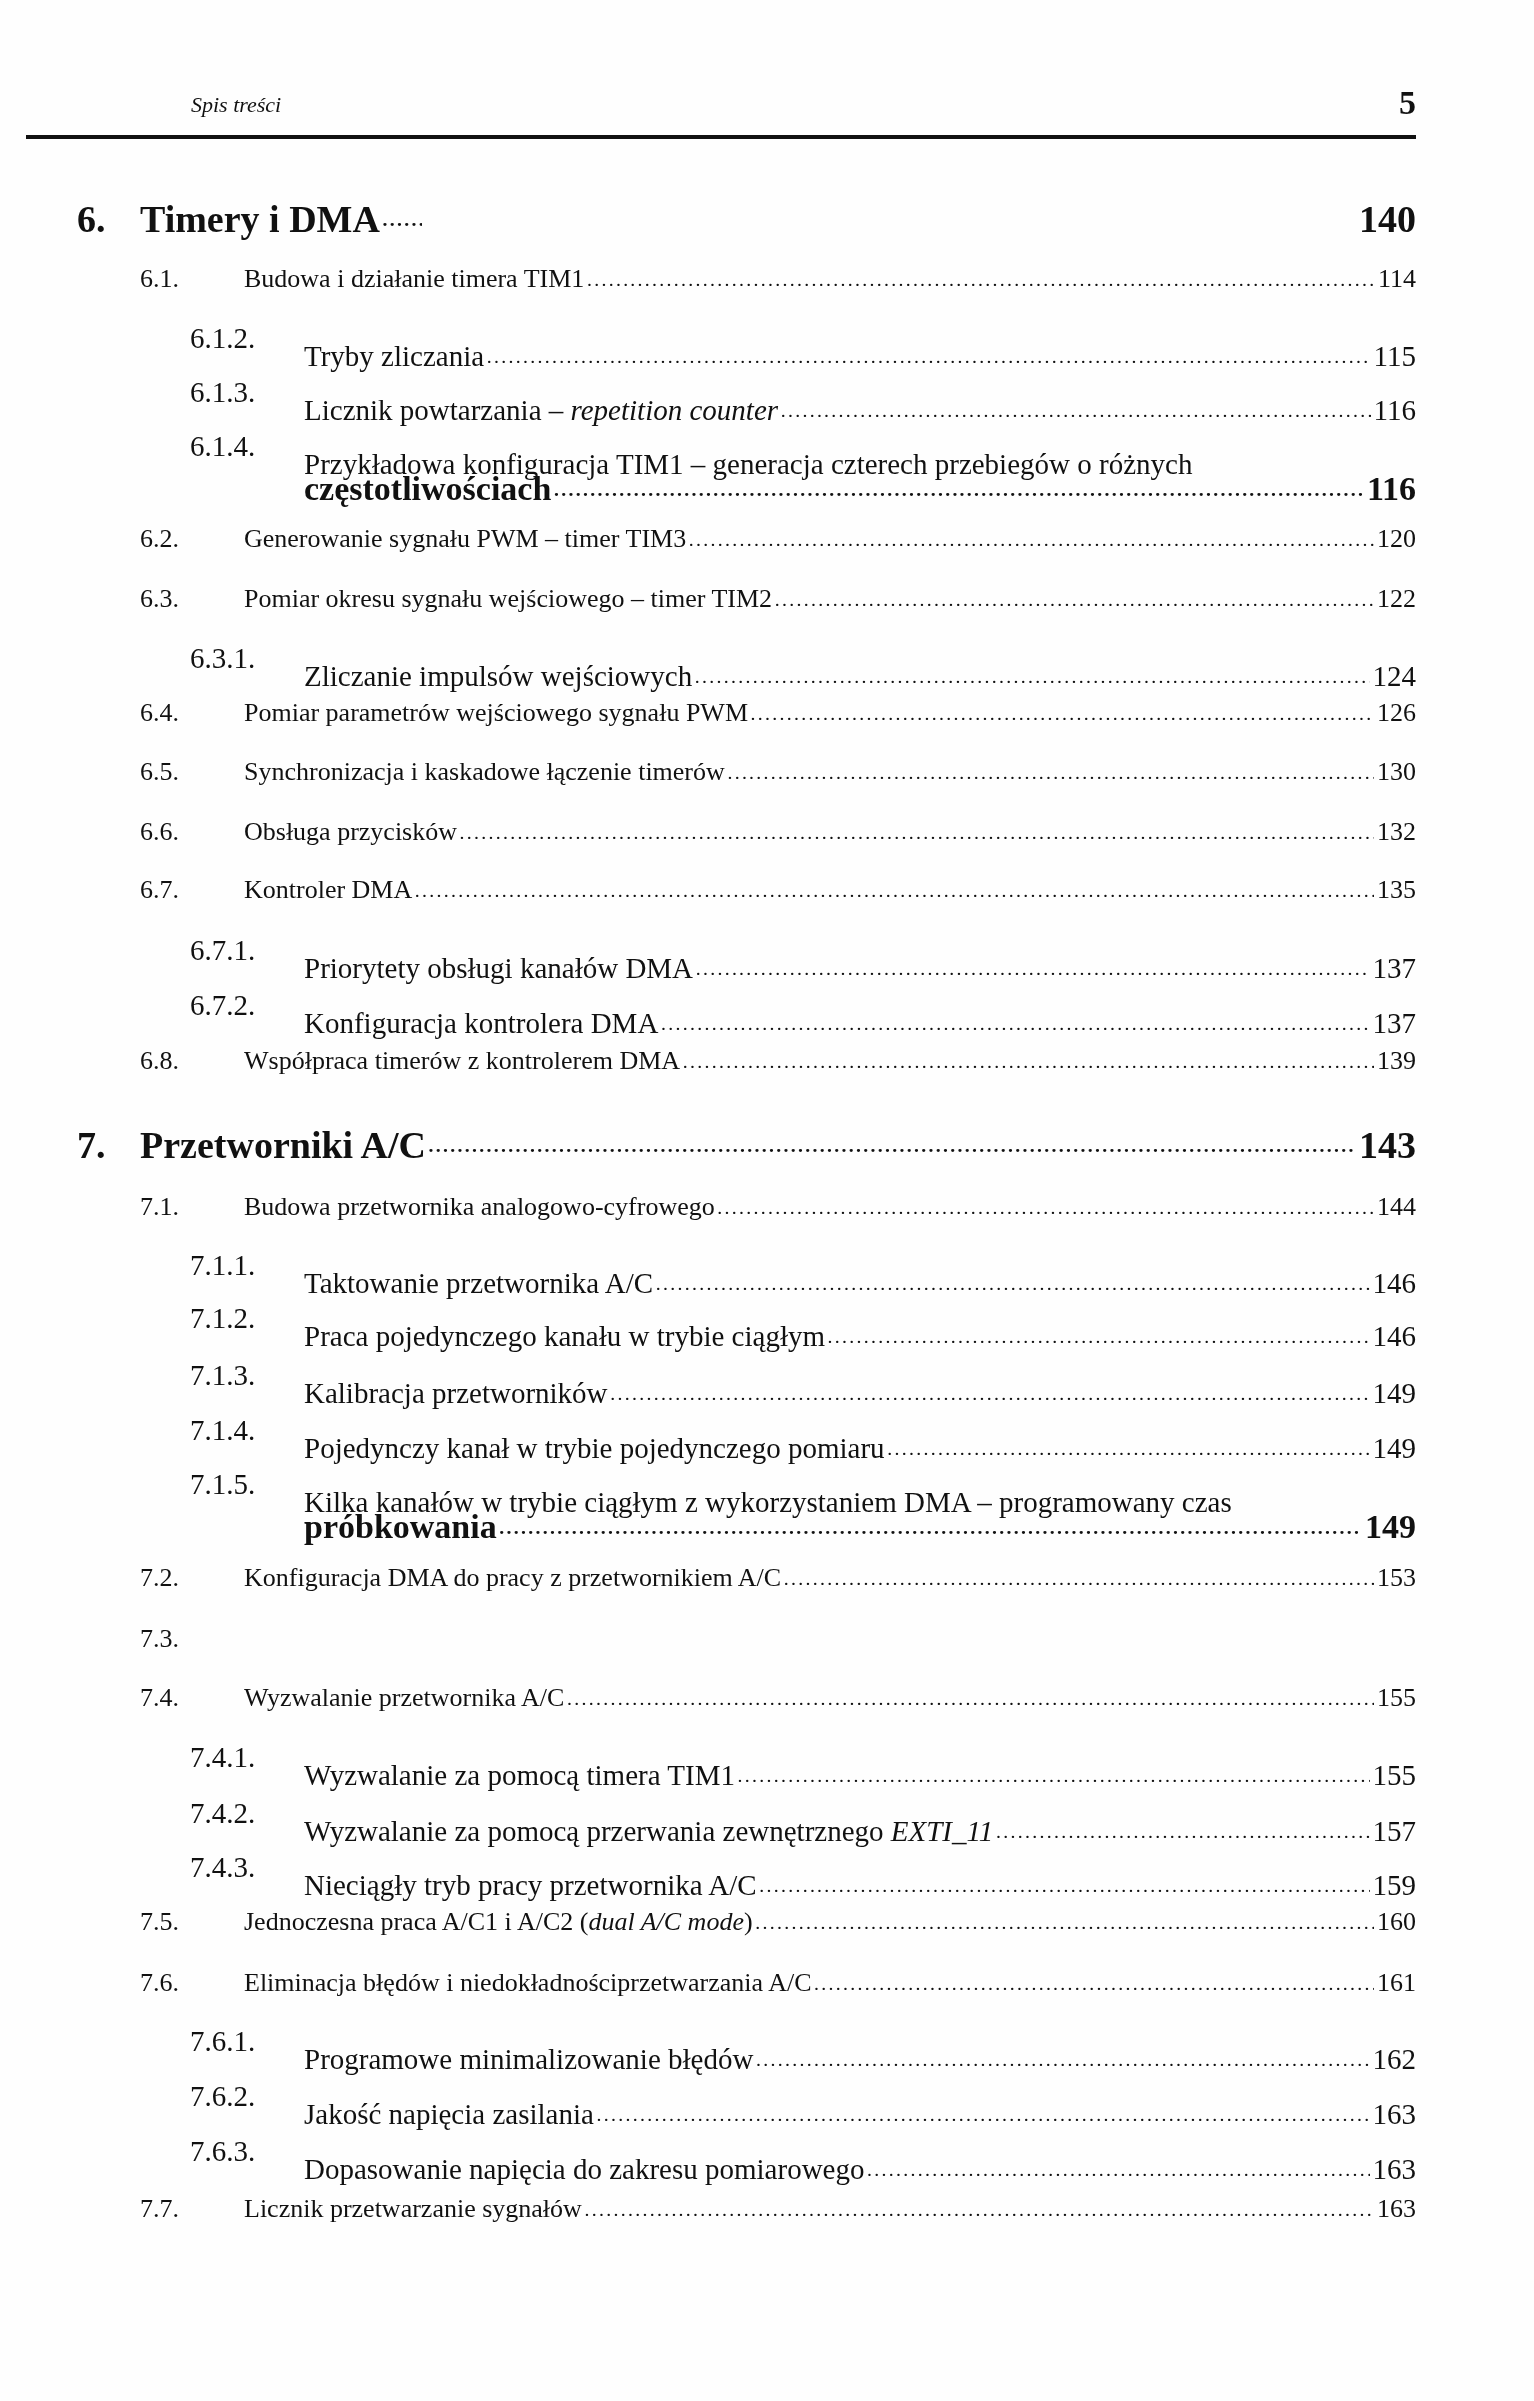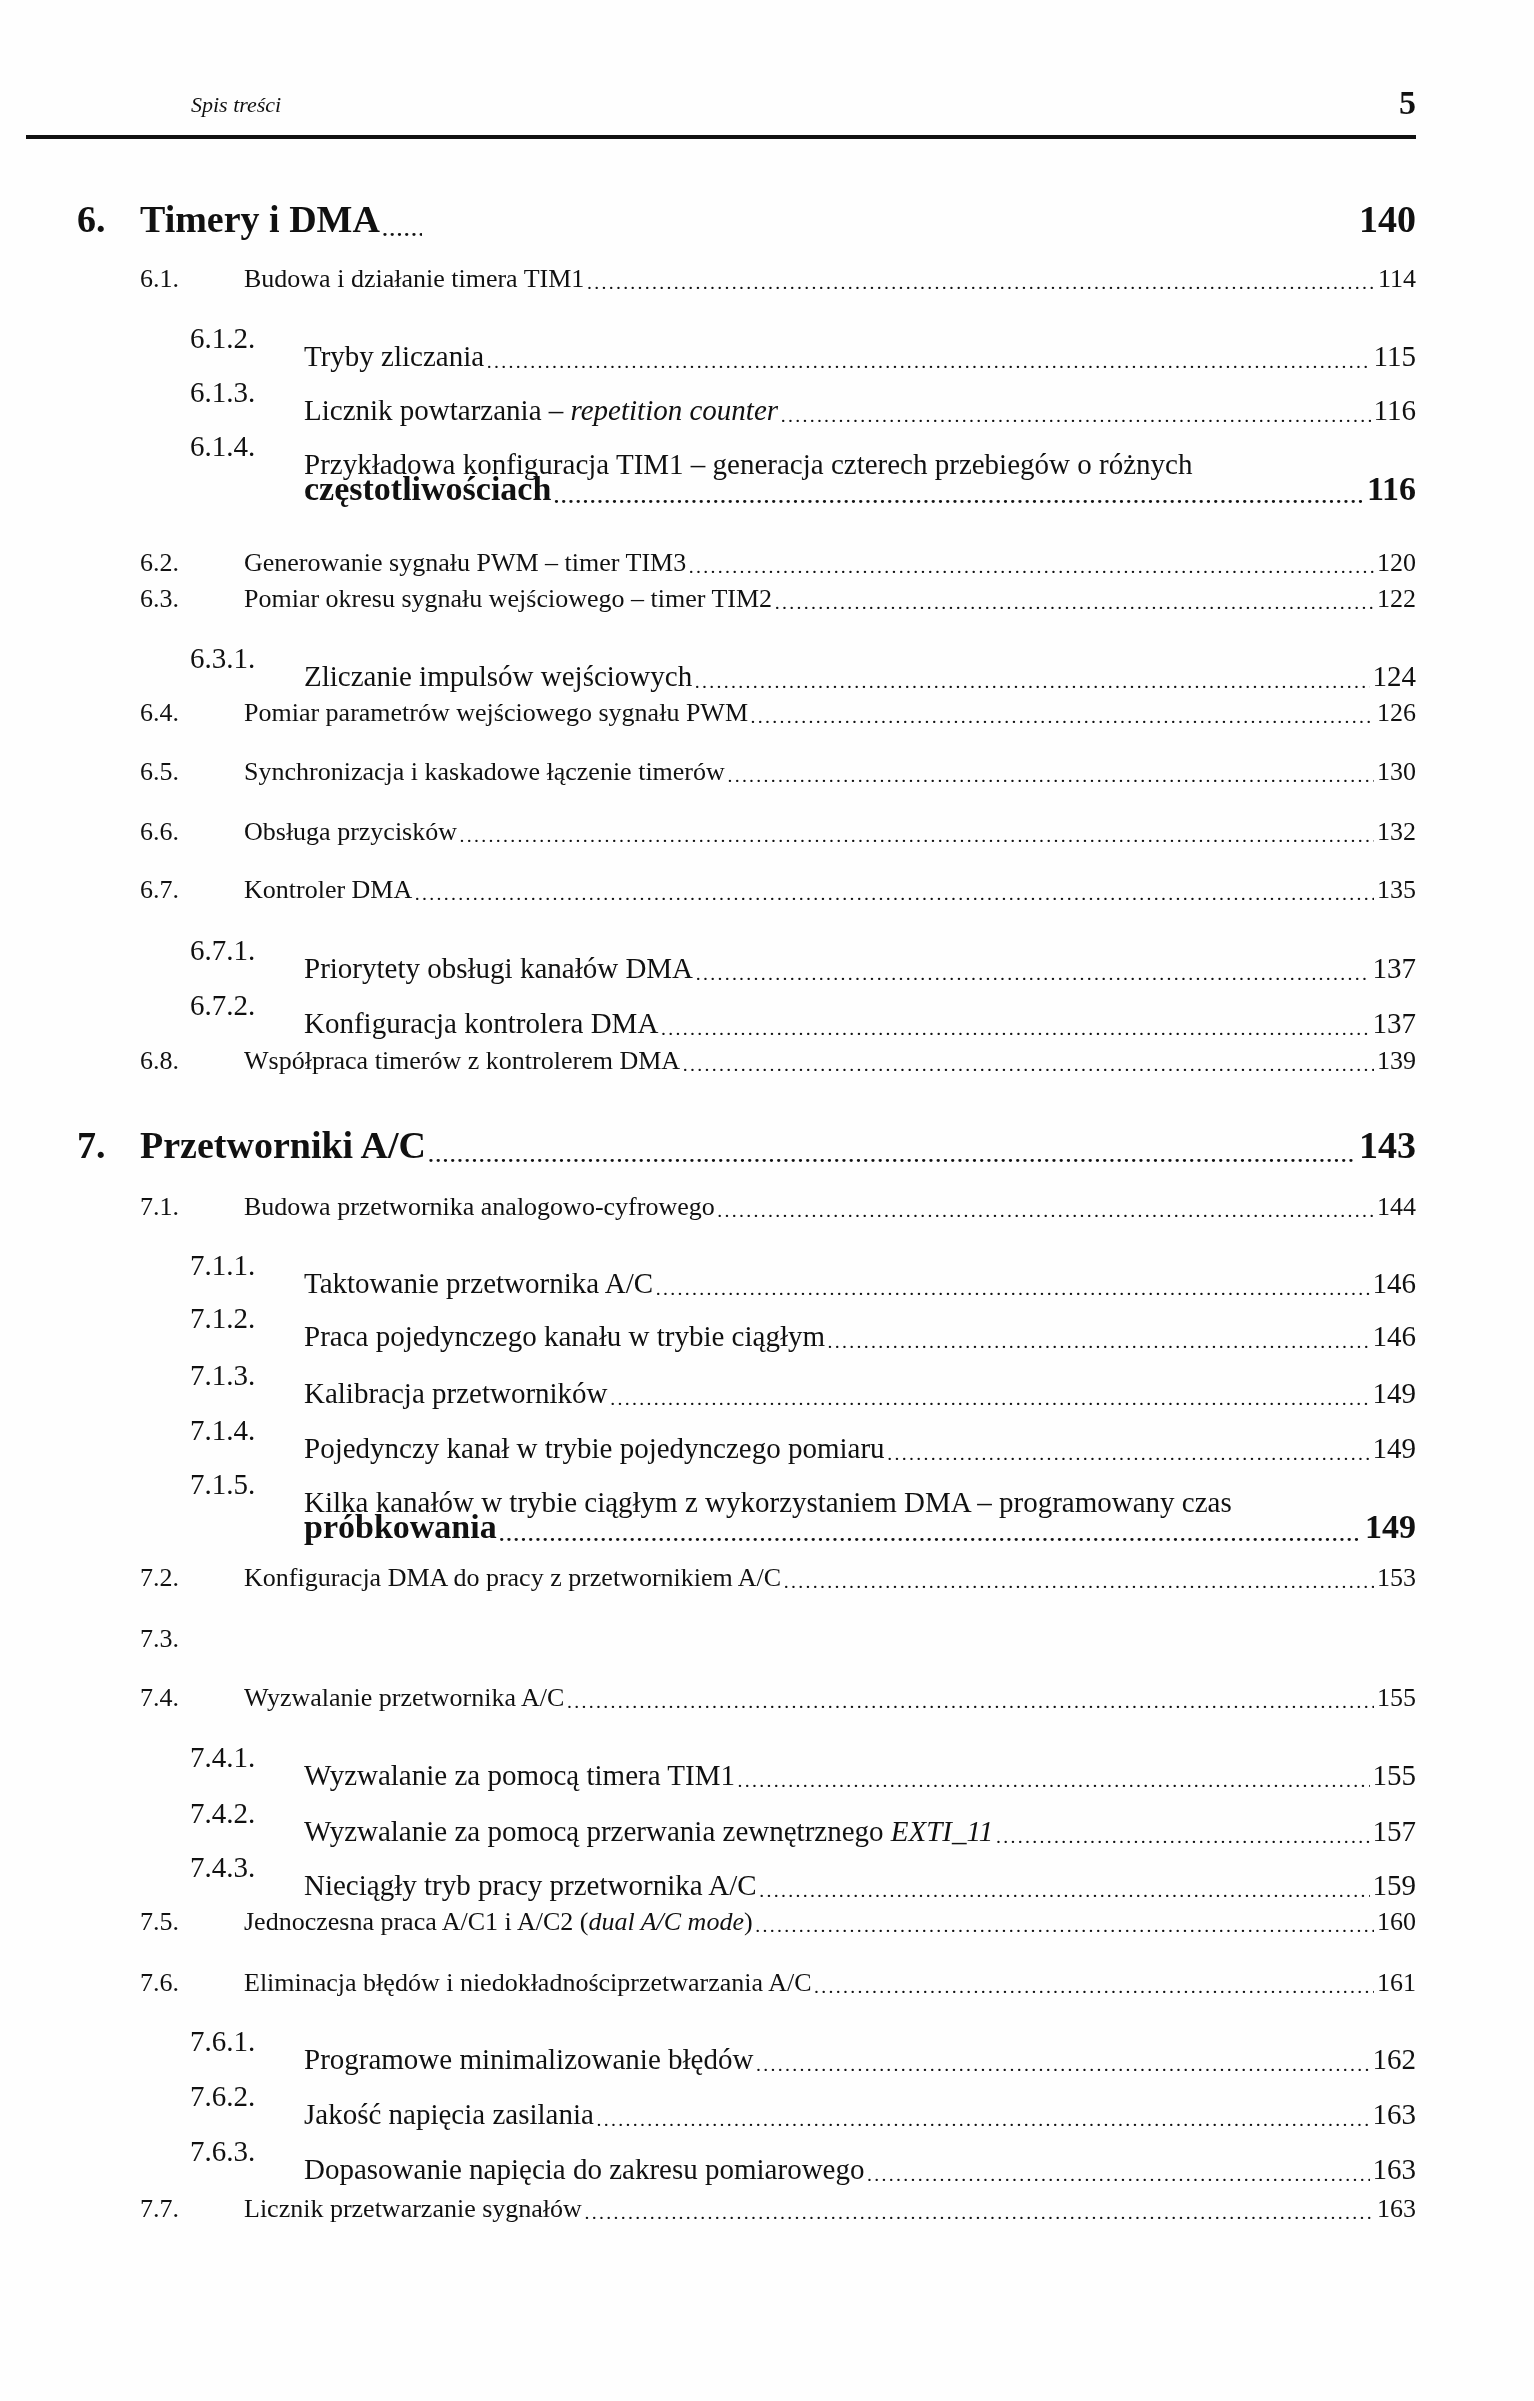--- a/index.html
+++ b/index.html
@@ -6,21 +6,21 @@
   body { width: 1534px; height: 2401px; position: relative; overflow: hidden;
          font-family: "Liberation Serif", "DejaVu Serif", serif; color: #111; }
   .page { position: absolute; left: 0; top: 0; width: 1534px; height: 2401px; background: #fefefe; }
 
   .running-head { position: absolute; left: 191px; top: 85px; font-style: italic; font-size: 22px; line-height: 39px; }
   .folio { position: absolute; right: 118px; top: 83px; font-weight: bold; font-size: 34px; line-height: 39px; }
   .rule { position: absolute; left: 26px; width: 1390px; top: 135px; height: 3.9px; background: #111; }
 
   .row { position: absolute; left: 0; width: 1416px; display: flex; align-items: baseline; height: 42px; }
   .num { position: absolute; white-space: nowrap; }
-  .title { position: absolute; display: flex; align-items: flex-end; right: 0; white-space: nowrap; }
+  .title { position: absolute; display: flex; align-items: center; right: 0; white-space: nowrap; }
   .title .txt { flex: 0 0 auto; }
   .leader { flex: 1 1 auto; overflow: hidden; white-space: nowrap; margin: 0 2.6px; letter-spacing: 2px; font-size: 19.7px; }
   .leader::before { content: ". . . . . . . . . . . . . . . . . . . . . . . . . . . . . . . . . . . . . . . . . . . . . . . . . . . . . . . . . . . . . . . . . . . . . . . . . . . . . . . . . . . . . . . . . . . . . . . . . . . . . . . . . . . . . . . . . . . . . . . . . . . . . . . . . . . . . . . . . . . . . . . . . . . . . . . . . . . . . . . . . . . . . . . . . . . . . . . . . . . . . . . . . . . . . . . . . . . . . . . . . . . . . . . . . . . . . . . . . . . . . . . . . . . . . . . . . . . . . . . . . ."; letter-spacing: -1.3px; }
   .page-no { flex: 0 0 auto; text-align: right; }
 
   
   .chap { font-weight: bold; font-size: 38px; }
   .chap .num { left: 77px; }
   .chap .title { left: 140px; }
   .chap .leader { font-size: 19.7px; }
@@ -91,21 +91,21 @@
     </span>
   </div>
   <div class="row cont" style="top:470px">
     <span class="title">
       <span class="txt">częstotliwościach</span>
       <span class="leader"></span>
       <span class="page-no">116</span>
     </span>
   </div>
 
-  <div class="row sec" style="top:548px">
+  <div class="row sec" style="top:524px">
     <span class="num">6.2.</span>
     <span class="title">
       <span class="txt">Generowanie sygnału PWM – timer TIM3</span>
       <span class="leader"></span>
       <span class="page-no">120</span>
     </span>
   </div>
 
   <div class="row sec" style="top:584px">
     <span class="num">6.3.</span>

